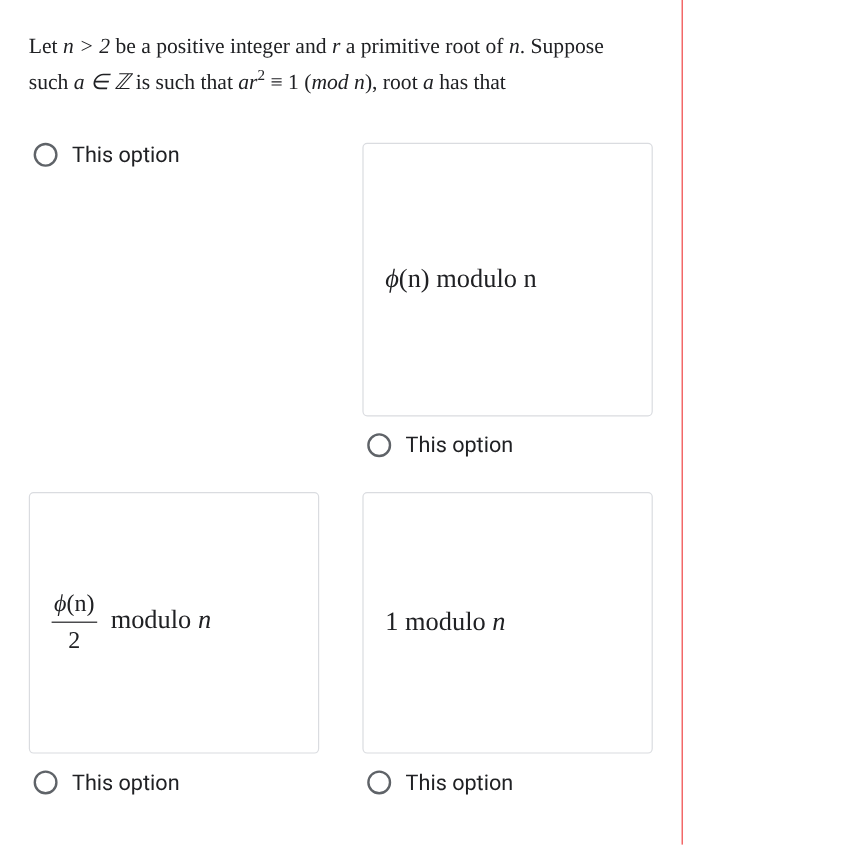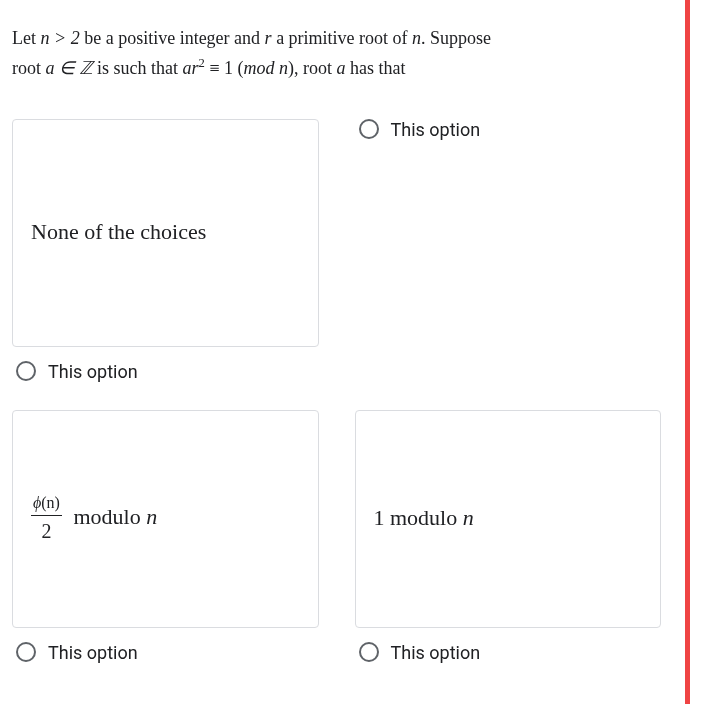--- a/index.html
+++ b/index.html
@@ -8,23 +8,23 @@
       padding: 0;
     }
     body {
       font-family: 'Roboto', 'Arial', sans-serif;
       background: #fff;
       width: 720px;
       height: 704px;
       position: relative;
     }
     .container {
-      padding: 24px 24px 0 12px;
-      width: 690px;
-      border-right: 5px solid #ef4444;
+      padding: 24px 24px 0 24px;
+      width: 569px;
+      border-right: 1px solid #ef4444;
       height: 100%;
     }
     .question-text {
       font-family: Georgia, 'Times New Roman', serif;
       font-size: 18px;
       line-height: 1.6;
       color: #202124;
       margin-bottom: 36px;
       font-style: normal;
     }
@@ -63,21 +63,21 @@
     .frac {
       display: inline-block;
       vertical-align: middle;
       text-align: center;
       margin-right: 6px;
     }
     .frac .num {
       display: block;
       border-bottom: 1px solid #202124;
       padding: 0 2px 2px 2px;
-      font-size: 16px;
+      font-size: 20px;
     }
     .frac .den {
       display: block;
       padding-top: 2px;
       font-size: 20px;
     }
     .radio-row {
       display: flex;
       align-items: center;
       gap: 12px;
@@ -104,36 +104,36 @@
       font-style: italic;
     }
   </style>
 </head>
 <body>
 
 <div class="container">
 
   <div class="question-text">
     <span>Let </span><span class="italic">n &gt; 2</span><span> be a positive integer and </span><span class="italic">r</span><span> a primitive root of </span><span class="italic">n</span><span>. Suppose</span><br>
-    <span>root </span><span class="italic">a ∈ ℤ</span><span> is such that </span><span class="italic">ar</span><span class="sup">2</span><span> ≡ 1 (</span><span class="italic">mod n</span><span>), root </span><span class="italic">a</span><span> has that</span>
+    <span>such </span><span class="italic">a ∈ ℤ</span><span> is such that </span><span class="italic">ar</span><span class="sup">2</span><span> ≡ 1 (</span><span class="italic">mod n</span><span>), root </span><span class="italic">a</span><span> has that</span>
   </div>
 
   <div class="options-grid">
 
     <div class="option-cell">
-      <div class="option-card">
-        <div class="option-content">None of the choices</div>
-      </div>
       <div class="radio-row">
         <div class="radio-circle"></div>
         <span class="radio-label">This option</span>
       </div>
     </div>
 
     <div class="option-cell">
+      <div class="option-card">
+        <div class="option-content"><span class="phi">ϕ</span><span>(n)</span><span> modulo n</span></div>
+      </div>
       <div class="radio-row">
         <div class="radio-circle"></div>
         <span class="radio-label">This option</span>
       </div>
     </div>
 
     <div class="option-cell">
       <div class="option-card tall">
         <div class="option-content">
           <span class="frac">

